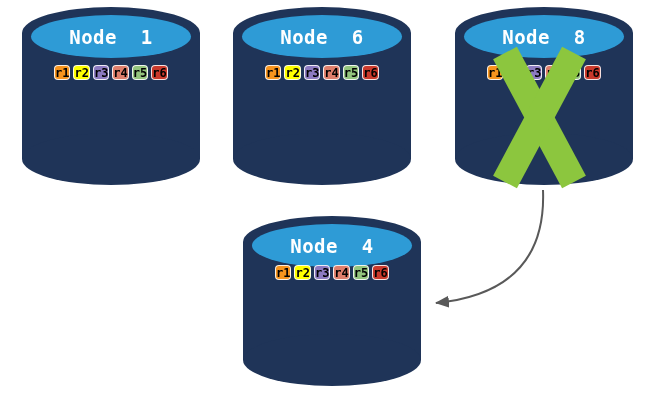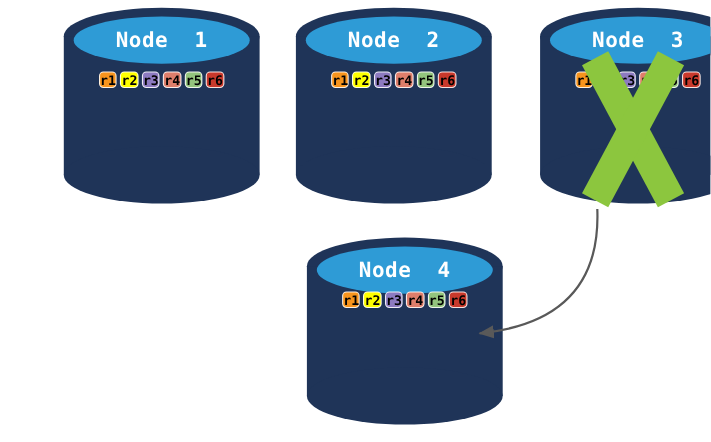--- a/index.html
+++ b/index.html
@@ -5,21 +5,21 @@
   * { margin: 0; padding: 0; box-sizing: border-box; }
   html, body { background: #ffffff; }
   .canvas {
     position: relative;
     width: 646px;
     height: 402px;
     overflow: hidden;
     font-family: "DejaVu Sans Mono", monospace;
   }
   
-  .node { position: absolute; width: 178px; height: 178px; margin-left: 36px; }
+  .node { position: absolute; width: 178px; height: 178px; }
   .node--short { height: 170px; }
   .cyl-top-rim {
     position: absolute; top: 0; left: 0; right: 0; height: 52px;
     border-radius: 50%; background: var(--cyl-body);
   }
   .cyl-body {
     position: absolute; top: 26px; bottom: 26px; left: 0; right: 0;
     background: var(--cyl-body);
   }
   .cyl-bottom {
@@ -79,38 +79,38 @@
       <div class="bar" style="background: rgb(147, 196, 125);">r5</div>
       <div class="bar" style="background: rgb(201, 57, 44);">r6</div>
     </div>
   </div>
 
   <div class="node" style="left:233px; top:7px;">
     <div class="cyl-top-rim"></div>
     <div class="cyl-body"></div>
     <div class="cyl-bottom"></div>
     <div class="cyl-face">
-      <span class="node-title">Node  2</span>
+      <span class="node-title">Node  6</span>
     </div>
     <div class="bars">
       <div class="bar" style="background: rgb(247, 148, 29);">r1</div>
       <div class="bar" style="background: rgb(255, 255, 0);">r2</div>
       <div class="bar" style="background: rgb(140, 122, 192);">r3</div>
       <div class="bar" style="background: rgb(222, 126, 107);">r4</div>
       <div class="bar" style="background: rgb(147, 196, 125);">r5</div>
       <div class="bar" style="background: rgb(201, 57, 44);">r6</div>
     </div>
   </div>
 
   <div class="node" style="left:455px; top:7px;">
     <div class="cyl-top-rim"></div>
     <div class="cyl-body"></div>
     <div class="cyl-bottom"></div>
     <div class="cyl-face">
-      <span class="node-title">Node  3</span>
+      <span class="node-title">Node  8</span>
     </div>
     <div class="bars">
       <div class="bar" style="background: rgb(247, 148, 29);">r1</div>
       <div class="bar" style="background: rgb(255, 255, 0);">r2</div>
       <div class="bar" style="background: rgb(140, 122, 192);">r3</div>
       <div class="bar" style="background: rgb(222, 126, 107);">r4</div>
       <div class="bar" style="background: rgb(147, 196, 125);">r5</div>
       <div class="bar" style="background: rgb(201, 57, 44);">r6</div>
     </div>
     <svg class="x-mark" viewBox="0 0 85 135" aria-hidden="true">

